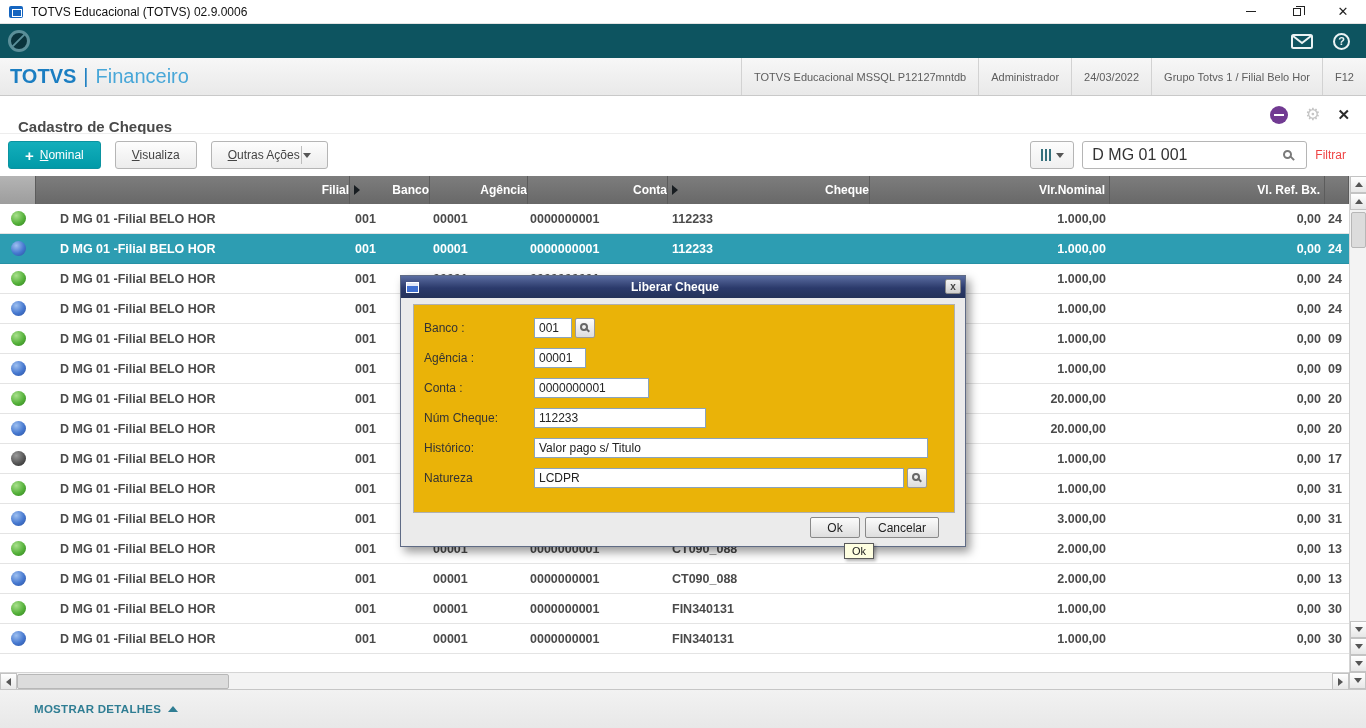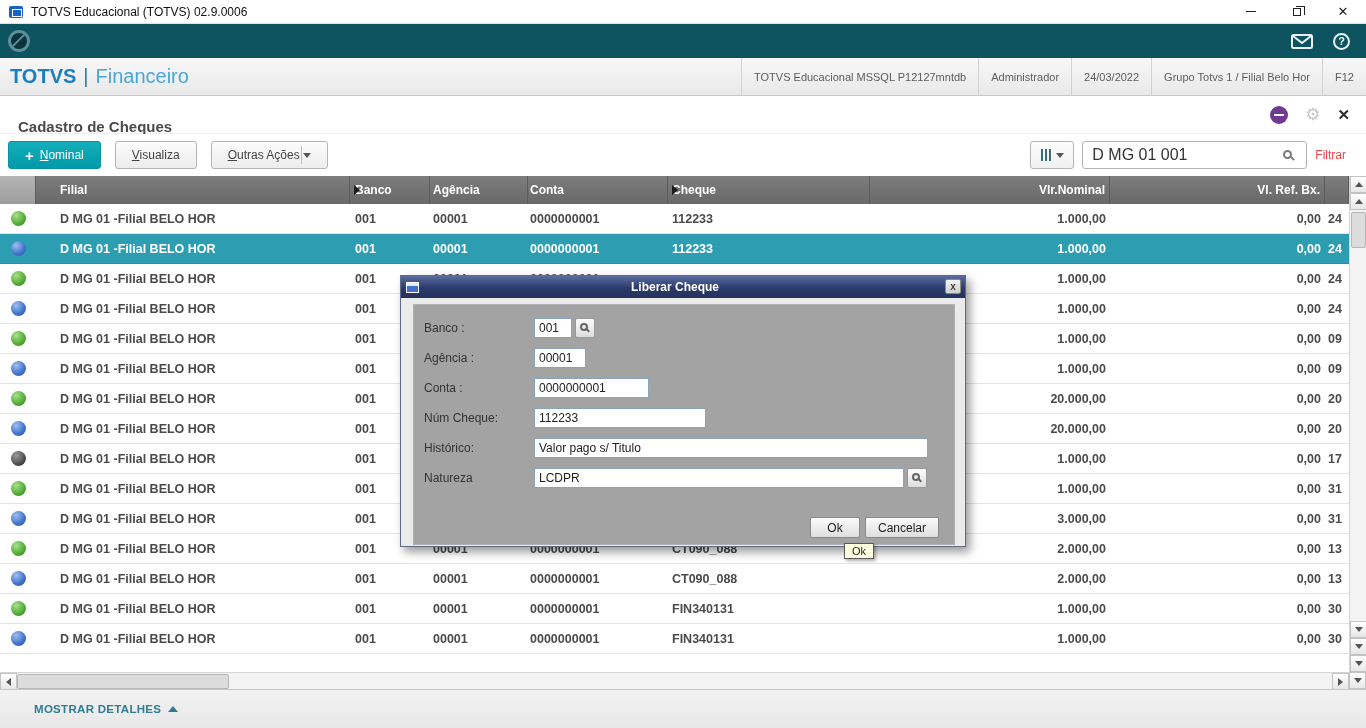--- a/index.html
+++ b/index.html
@@ -78,21 +78,21 @@
   .searchbox input { border:none; outline:none; width:100%; height:100%; padding:0 30px 0 9px;
     font-size:16px; color:#333; font-family:inherit; background:transparent; }
   .mag { width:9px; height:9px; border:2px solid #7a7a7a; border-radius:50%; position:absolute; right:14px; top:8px; }
   .mag::after { content:''; position:absolute; width:6px; height:2px; background:#7a7a7a;
     transform:rotate(45deg); right:-5px; bottom:-2px; }
   .filtrar { font-size:12px; color:#ef4444; cursor:pointer; }
 
   
   .grid-header { position:absolute; left:0; top:176px; width:1349px; height:28px; display:flex;
     background:linear-gradient(#7d7d7d,#686868); }
-  .hcell { height:28px; display:flex; align-items:center; justify-content:flex-start; position:relative;
+  .hcell { height:28px; display:flex; align-items:center; justify-content:flex-end; position:relative;
     color:#fff; font-size:12px; font-weight:bold; border-right:1px solid #5c5c5c; cursor:pointer; }
   .hc-first { background:linear-gradient(#b4b4b4,#9d9d9d); }
   .sort-arrow { position:absolute; left:4px; width:0; height:0;
     border-left:6px solid #181d21; border-top:5px solid transparent; border-bottom:5px solid transparent; }
   .grid-body { position:absolute; left:0; top:204px; width:1349px; height:558px; background:#fff;font-weight:bold; }
   .grid-row { display:flex; height:30px; border-bottom:1px solid #e4e4e4; background:#fff; cursor:pointer; }
   .grid-row.selected { background:#2d9db2; border-bottom:1px solid #2791a5; }
   .grid-row.selected .cell { color:#fff; }
   .cell { height:100%; display:flex; align-items:center; font-size:12.5px; color:#4a4a4a;
     white-space:nowrap; overflow:hidden; }
@@ -141,22 +141,22 @@
     background:#ebebeb; border:1px solid #5f6b85; box-shadow:4px 5px 9px rgba(0,0,0,.4); }
   .dlg-title { height:22px; background:linear-gradient(#5a6ca0,#2b3a6b 55%,#243259);
     display:flex; align-items:center; position:relative; }
   .dlg-title-text { position:absolute; left:0; right:16px; text-align:center; color:#fff; font-size:12px; font-weight:bold; }
   .dlg-icon { width:13px; height:11px; margin-left:5px; border:1px solid #fff; background:#3f6fd0;
     position:relative; z-index:1; }
   .dlg-icon::after { content:''; position:absolute; left:0; top:0; right:0; height:3px; background:#fff; opacity:.85; }
   .dlg-close { position:absolute; right:4px; top:3px; width:16px; height:15px;
     background:linear-gradient(#f5f5f5,#cfcfcf); border:1px solid #8a8a8a; border-radius:2px;
     display:flex; align-items:center; justify-content:center; font-size:10px; color:#444; font-weight:bold; cursor:pointer; }
-  .dlg-panel { position:absolute; left:12px; top:28px; width:542px; height:241px;
-    background:#a3a3a3; border:1px solid #b0b0b0; padding:13px 10px 0 10px; }
+  .dlg-panel { position:absolute; left:12px; top:28px; width:542px; height:209px;
+    background:#eab308; border:1px solid #b0b0b0; padding:13px 10px 0 10px; }
   .fld { display:flex; align-items:center; height:20px; margin-bottom:10px; }
   .fld-label { width:110px; font-size:12px; color:#333; flex:none; }
   .fld input { height:20px; border:1px solid #8aa3bd; font-size:12px; color:#222;
     padding:0 4px; font-family:inherit; outline:none; }
   .w-banco { width:38px; } .w-agencia { width:52px; } .w-conta { width:115px; }
   .w-num { width:172px; } .w-hist { width:394px; } .w-nat { width:370px; }
   .lookup-btn { width:20px; height:20px; margin-left:3px; border:1px solid #9a9a9a; border-radius:2px;
     background:linear-gradient(#fdfdfd,#ddd); position:relative; cursor:pointer; flex:none; }
   .lookup-btn .mag2 { position:absolute; left:4px; top:4px; width:8px; height:8px;
     border:2px solid #666; border-radius:50%; }

